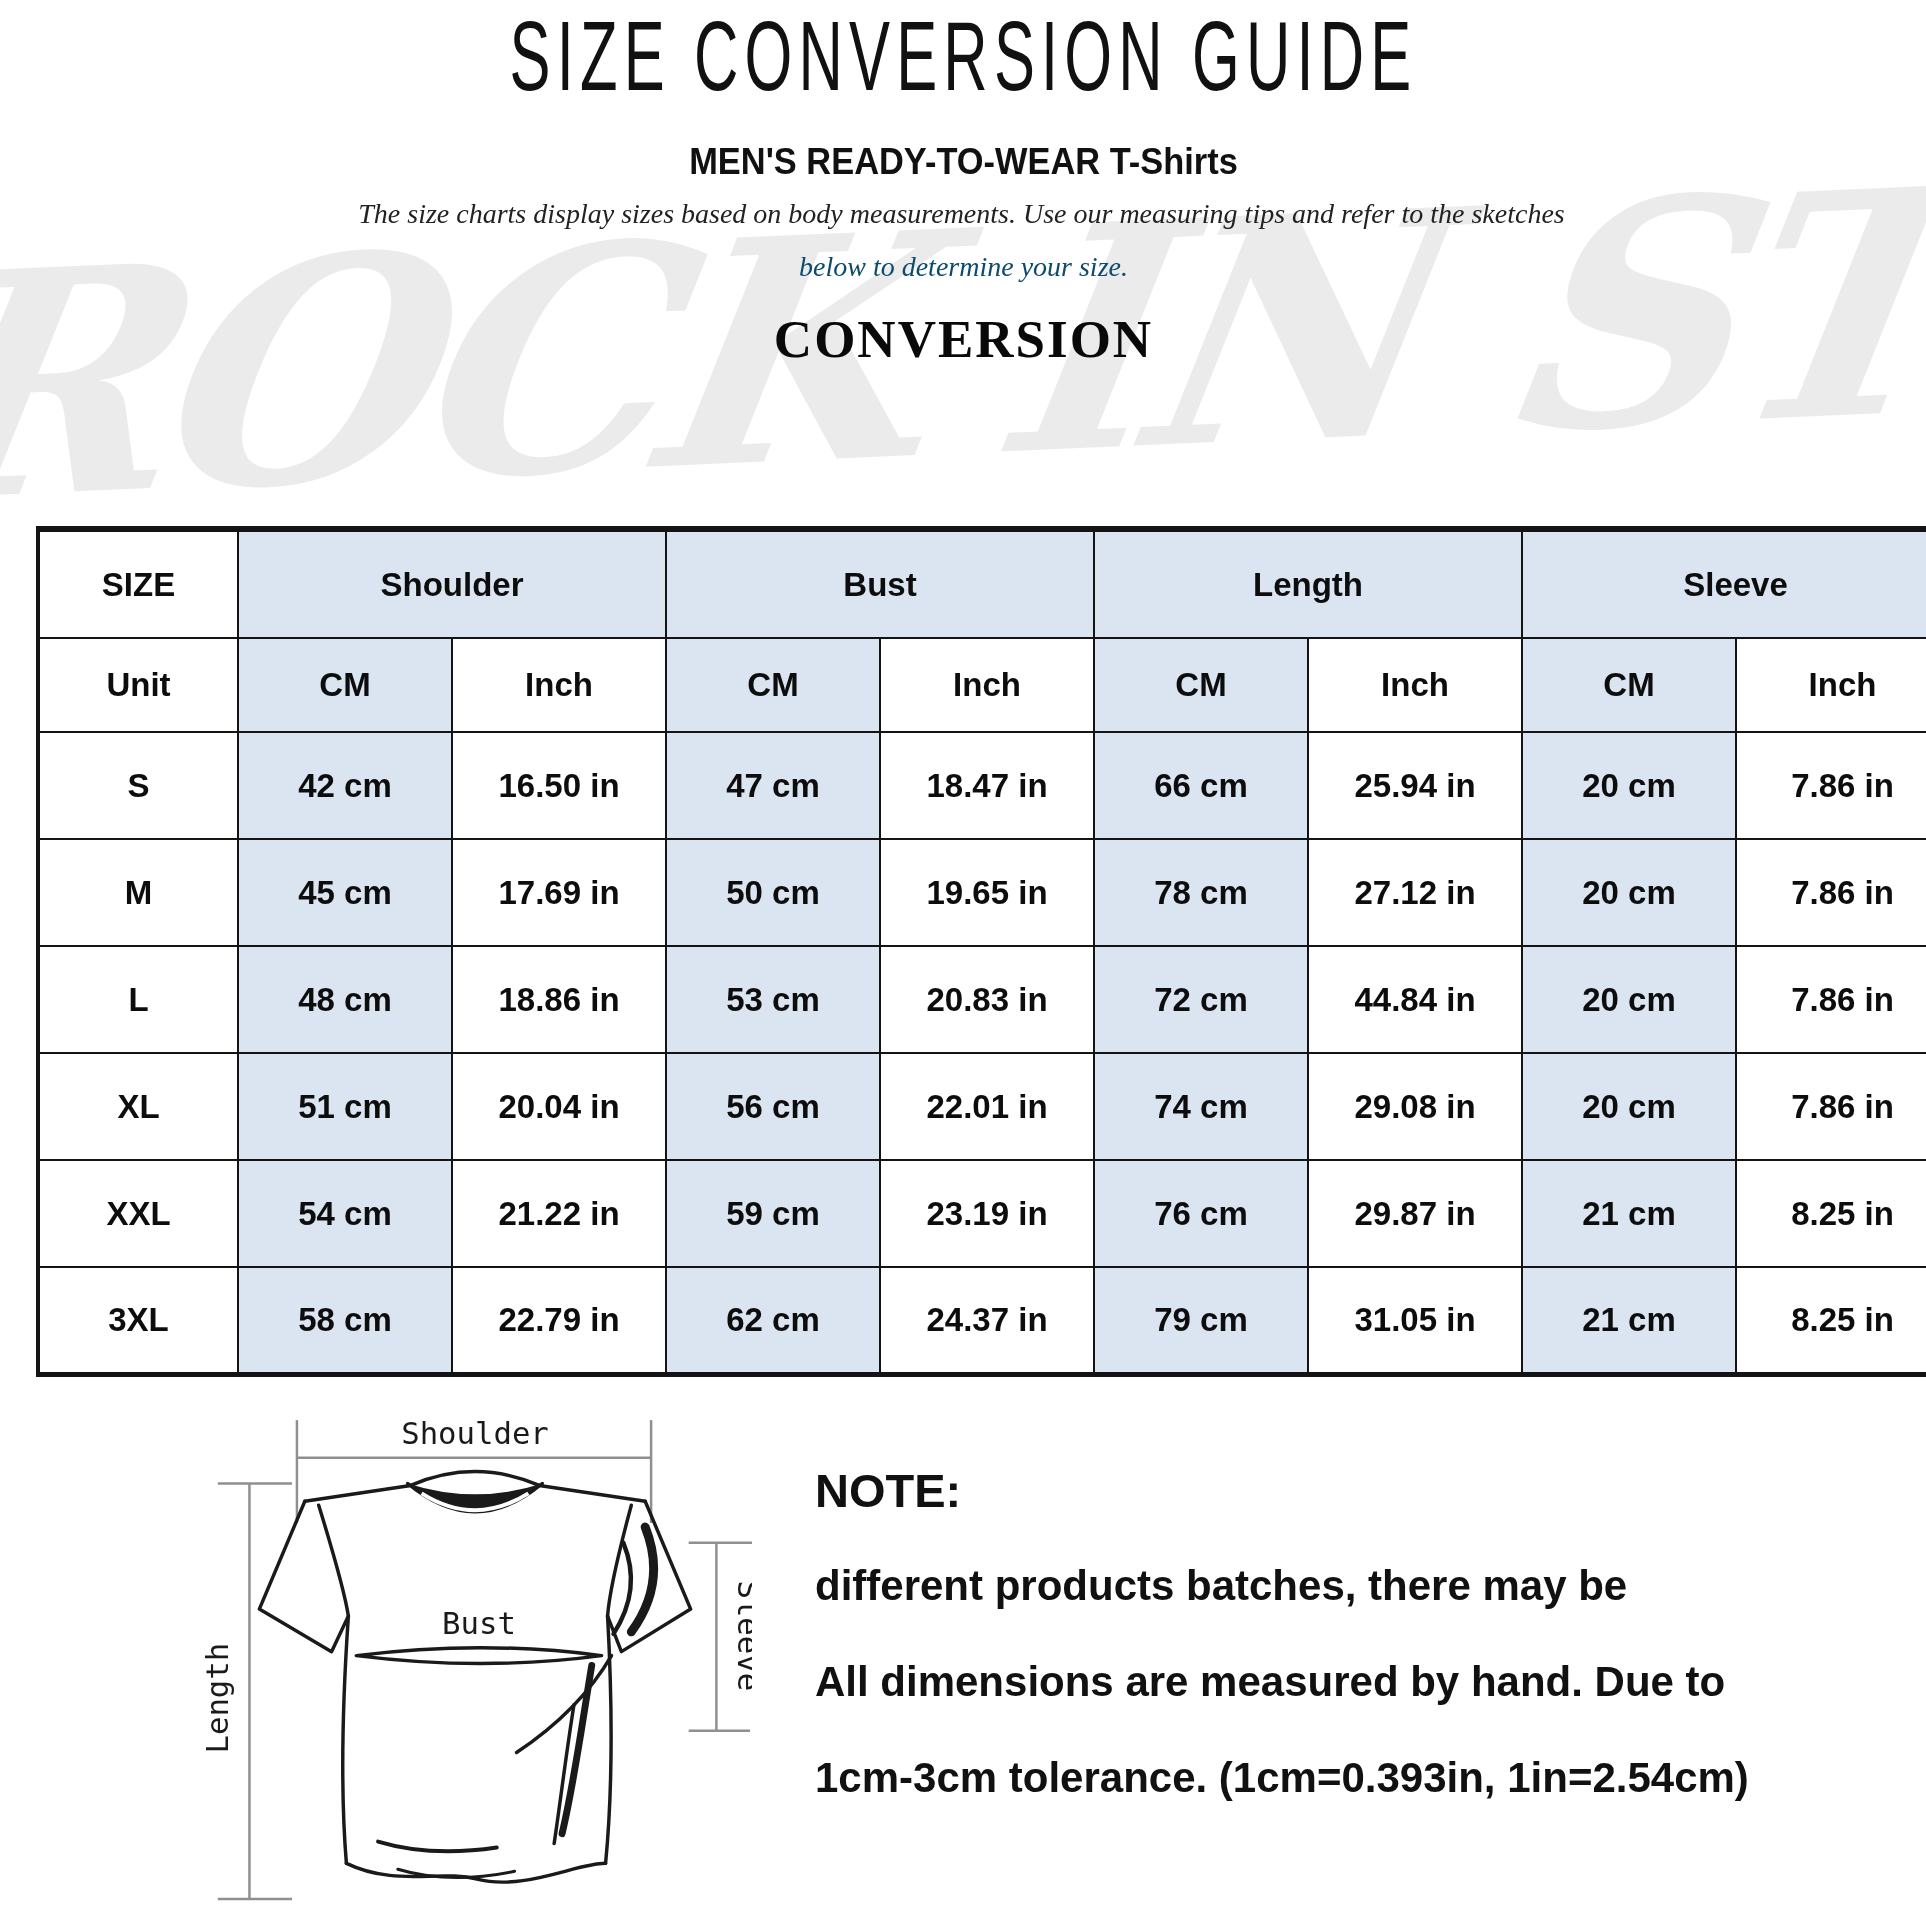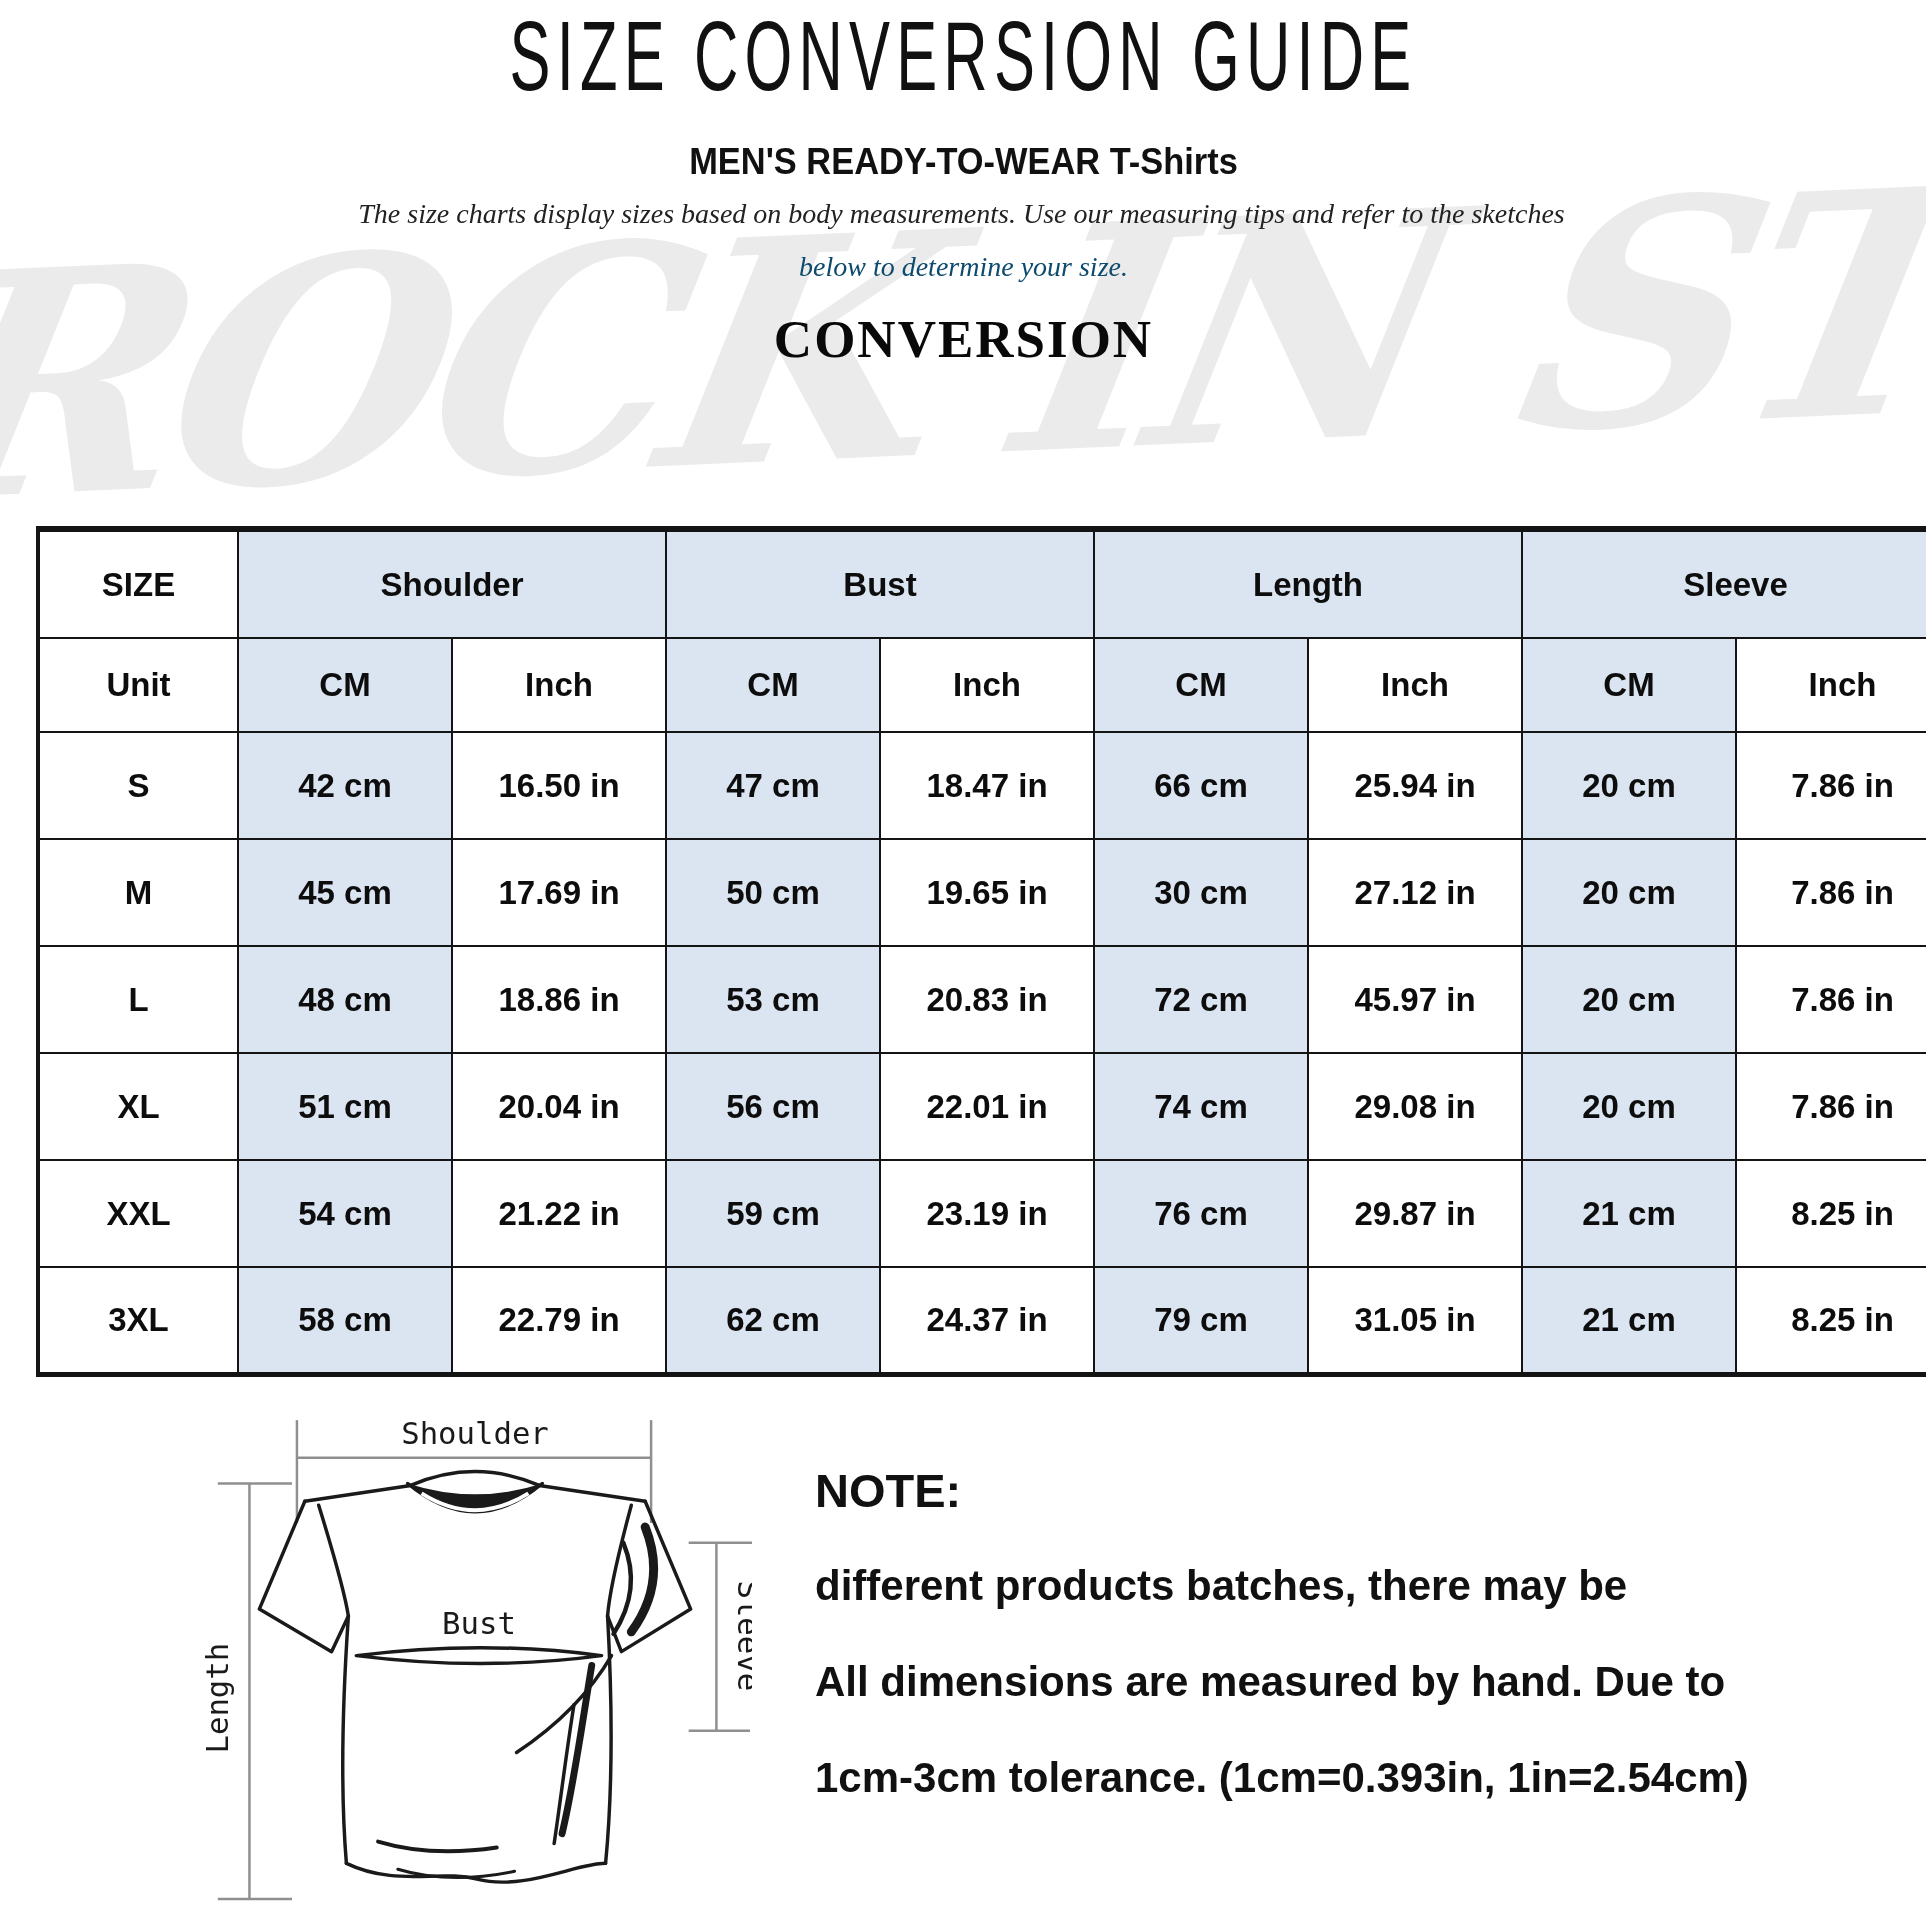--- a/index.html
+++ b/index.html
@@ -99,33 +99,33 @@
       <td class="white">25.94 in</td>
       <td class="blue">20 cm</td>
       <td class="white">7.86 in</td>
     </tr>
     <tr class="drow">
       <td class="white">M</td>
       <td class="blue">45 cm</td>
       <td class="white">17.69 in</td>
       <td class="blue">50 cm</td>
       <td class="white">19.65 in</td>
-      <td class="blue">30 cm</td>
+      <td class="blue">78 cm</td>
       <td class="white">27.12 in</td>
       <td class="blue">20 cm</td>
       <td class="white">7.86 in</td>
     </tr>
     <tr class="drow">
       <td class="white">L</td>
       <td class="blue">48 cm</td>
       <td class="white">18.86 in</td>
       <td class="blue">53 cm</td>
       <td class="white">20.83 in</td>
       <td class="blue">72 cm</td>
-      <td class="white">45.97 in</td>
+      <td class="white">44.84 in</td>
       <td class="blue">20 cm</td>
       <td class="white">7.86 in</td>
     </tr>
     <tr class="drow">
       <td class="white">XL</td>
       <td class="blue">51 cm</td>
       <td class="white">20.04 in</td>
       <td class="blue">56 cm</td>
       <td class="white">22.01 in</td>
       <td class="blue">74 cm</td>

